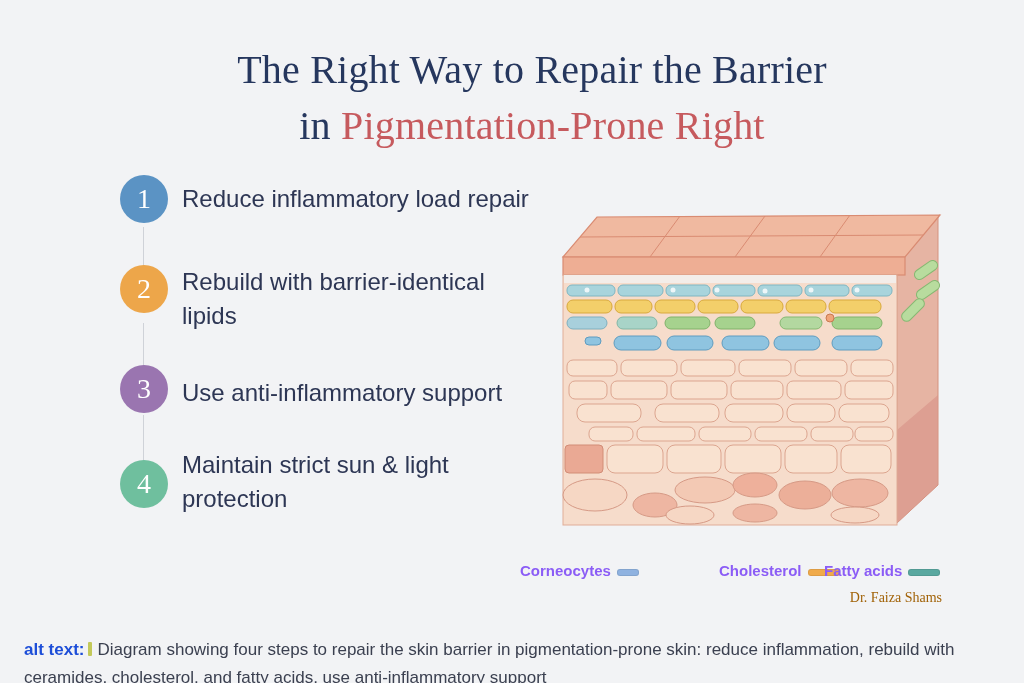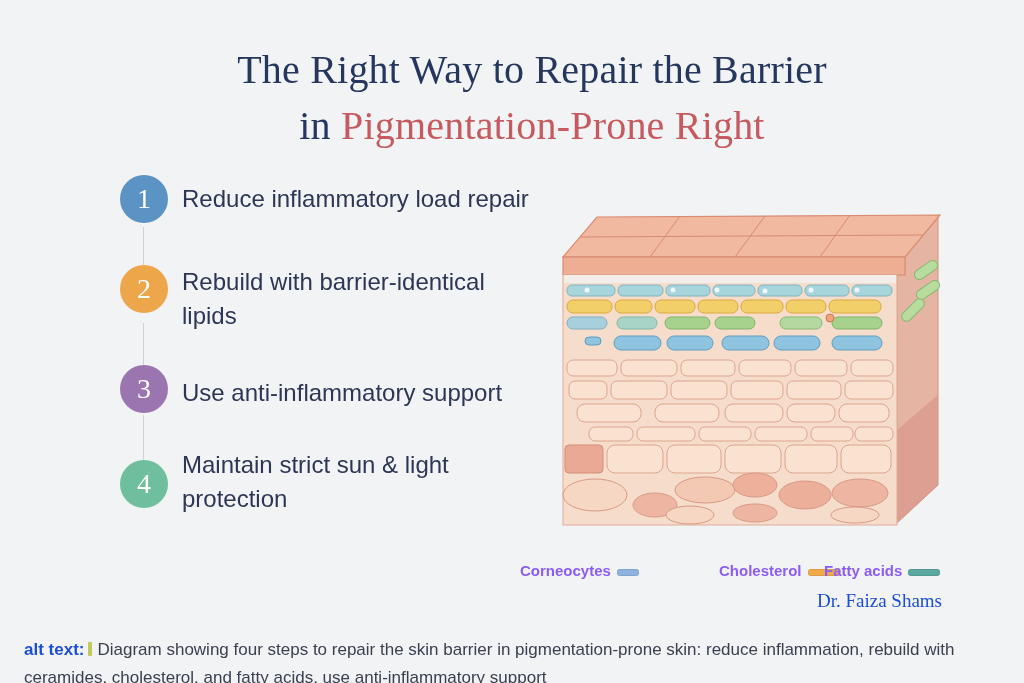--- a/index.html
+++ b/index.html
@@ -36,21 +36,21 @@
 
   .legend { position: absolute; top: 562px; font-size: 15px; color: #8b5cf6; white-space: nowrap; font-weight: bold; }
   .legend .swatch {
     display: inline-block; width: 20px; height: 5px; border-radius: 3px;
     vertical-align: middle; margin-left: 6px; border: 1px solid rgba(0,0,0,0.08);
   }
 
   .author {
     position: absolute; right: 82px; top: 590px;
     font-family: "Liberation Serif", "DejaVu Serif", serif;
-    font-size: 19px; color: #1d4ed8;
+    font-size: 14px; color: #a16207;
   }
 
   .alt-text {
     position: absolute; left: 24px; top: 636px; width: 990px;
     font-size: 17px; line-height: 28px; color: #3b4050;
   }
   .alt-text .label { font-weight: bold; color: #1d4ed8; }
   .alt-text .marker {
     display: inline-block; width: 4px; height: 14px; background: #c3c95a;
     margin: 0 5px 0 4px; vertical-align: -1px; border-radius: 1px;

